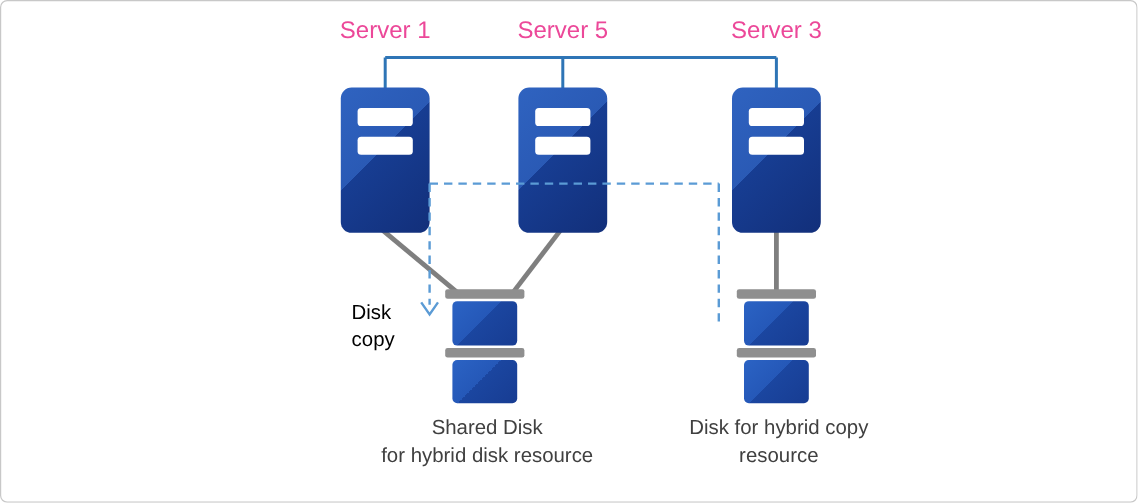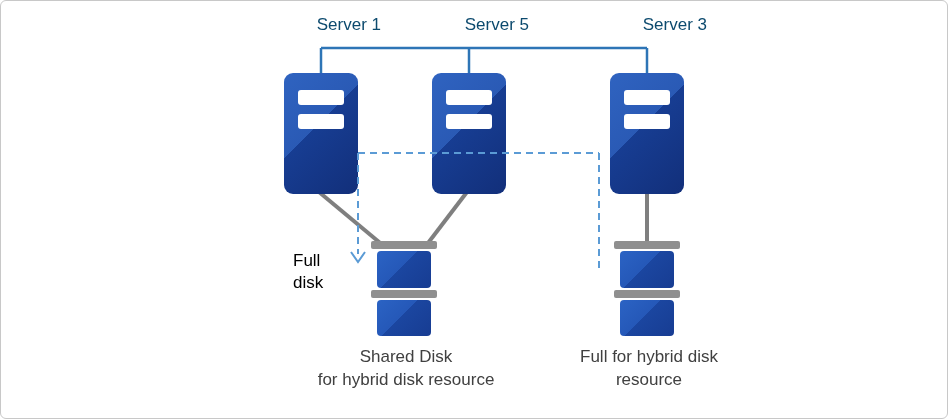--- a/index.html
+++ b/index.html
@@ -10,21 +10,21 @@
     border:1px solid #c8c8c8;
     border-radius:6px;
     box-sizing:border-box;
     overflow:hidden;
   }
   .lines-layer{
     position:absolute;inset:0;width:948px;height:419px;pointer-events:none;
   }
   .server-label{
     position:absolute;top:14px;width:120px;
-    text-align:right;font-size:17px;color:#0c4a6e;
+    text-align:center;font-size:20px;color:#ec4899;
   }
   .server-icon{
     position:absolute;top:72px;width:74px;height:121px;border-radius:9px;
     background:linear-gradient(135deg,#2f63c0 0%,#2a5ab5 44%,#173d92 44%,#122f7a 100%);
   }
   .server-icon .bar{
     position:absolute;left:14px;width:46px;height:15px;border-radius:3px;background:#ffffff;
   }
   .server-icon .bar.b1{top:17px;}
   .server-icon .bar.b2{top:41px;}
@@ -89,25 +89,25 @@
     <div class="platter p1"></div>
     <div class="cap"></div>
     <div class="platter p2"></div>
   </div>
 
   <svg class="lines-layer" viewBox="0 0 948 419">
     <path d="M357,152 H598 M357,152 V253 M598,152 V268" fill="none" stroke="#5B9BD5" stroke-width="2" stroke-dasharray="7 5"></path>
     <polyline points="350,251 357,261 364,251" fill="none" stroke="#5B9BD5" stroke-width="2"></polyline>
   </svg>
 
-  <div class="full-copy">Full disk</div>
+  <div class="full-copy">Disk copy</div>
 
   <div class="caption" style="left:300px;width:210px">
     <div>Shared Disk</div>
     <div>for hybrid disk resource</div>
   </div>
 
   <div class="caption" style="left:548px;width:200px">
-    <div>Full for hybrid disk</div>
+    <div>Disk for hybrid copy</div>
     <div>resource</div>
   </div>
 
 </div>
 
 </body></html>

